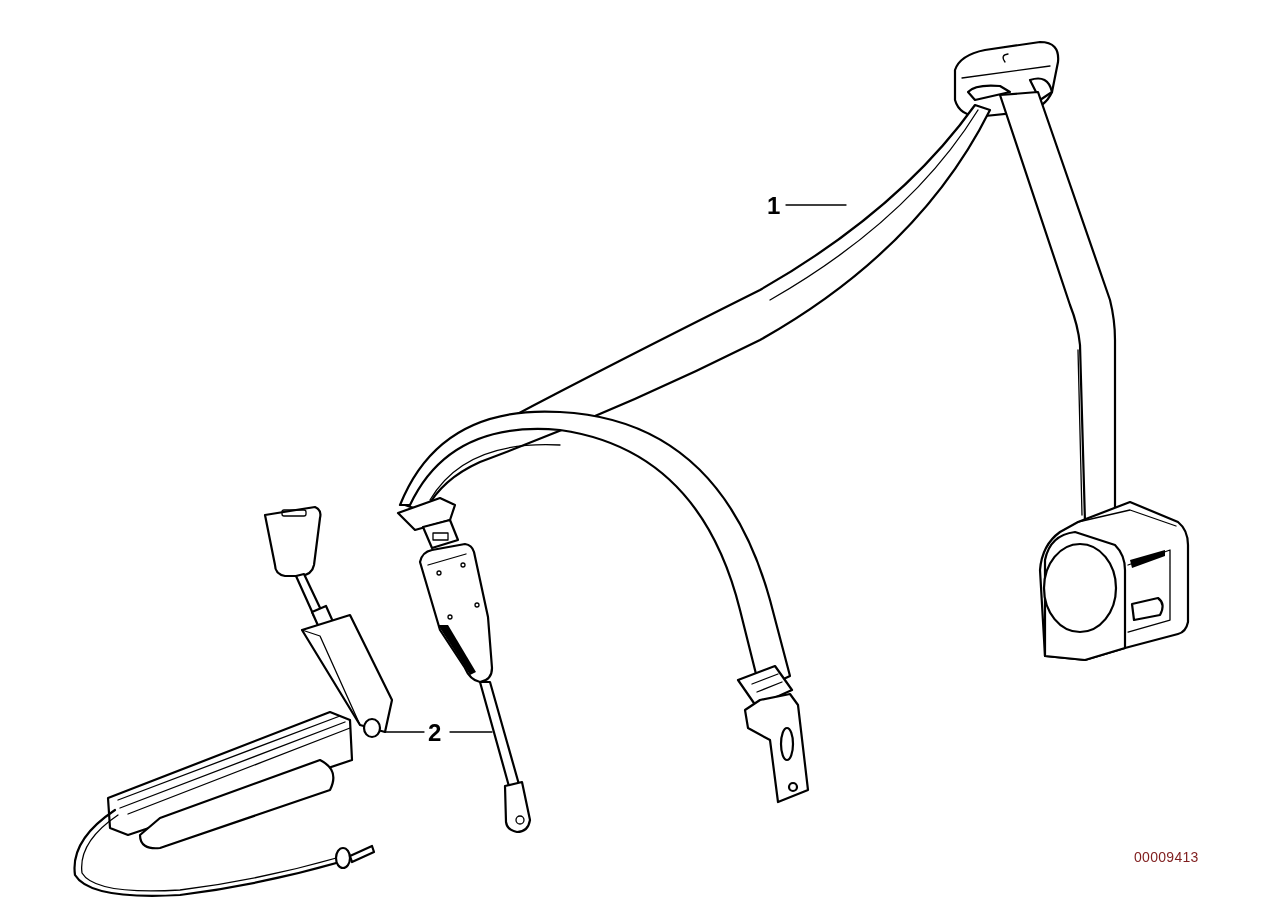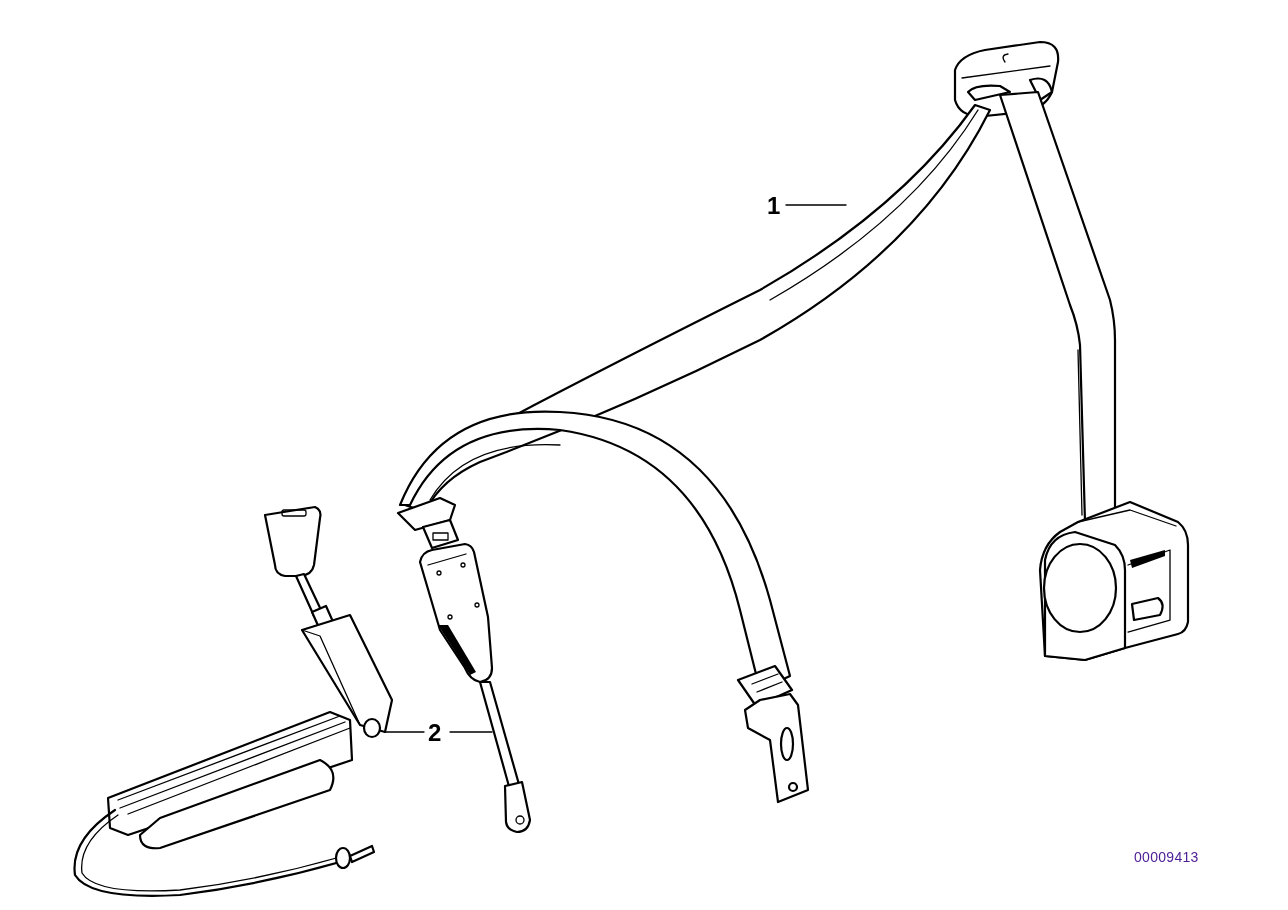--- a/index.html
+++ b/index.html
@@ -3,21 +3,21 @@
 <meta charset="utf-8">
 <style>
   html, body { margin: 0; padding: 0; background: #ffffff; }
   body { width: 1288px; height: 910px; position: relative; overflow: hidden; font-family: "Liberation Sans", sans-serif; }
   #diagram { position: absolute; left: 0; top: 0; width: 1288px; height: 910px; }
   .ln { fill: #ffffff; stroke: #000000; stroke-width: 2.2; stroke-linejoin: round; stroke-linecap: round; }
   .ln-thin { fill: none; stroke: #000000; stroke-width: 1.3; stroke-linecap: round; stroke-linejoin: round; }
   .ln-open { fill: none; stroke: #000000; stroke-width: 2.2; stroke-linecap: round; stroke-linejoin: round; }
   .shade { fill: #000000; stroke: none; }
   .callout-num { position: absolute; font-family: "Liberation Sans", sans-serif; font-weight: bold; font-size: 24px; color: #000; line-height: 1; }
-  .doc-id { position: absolute; left: 1134px; top: 849px; font-family: "Liberation Sans", sans-serif; font-size: 14px; color: #4c1d95; letter-spacing: 0.3px; }
+  .doc-id { position: absolute; left: 1134px; top: 849px; font-family: "Liberation Sans", sans-serif; font-size: 14px; color: #7f1d1d; letter-spacing: 0.3px; }
 </style>
 </head>
 <body>
 
 <svg id="diagram" viewBox="0 0 1288 910" xmlns="http://www.w3.org/2000/svg">
 
   <g>
     <path class="ln" d="M955 70 Q960 55 985 50 L1040 42 Q1060 42 1058 62 L1052 92 Q1045 108 1025 112 L985 116 Q960 118 955 100 Z"></path>
     <path class="ln-thin" d="M962 78 L1050 66"></path>
     <path class="ln-thin" d="M1005 62 Q1000 55 1008 54"></path>

